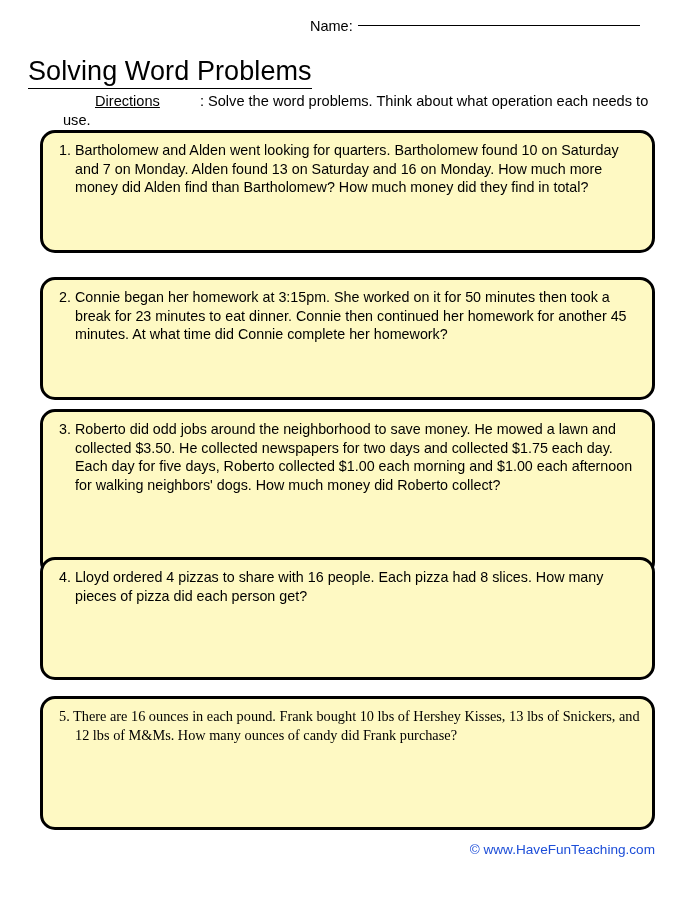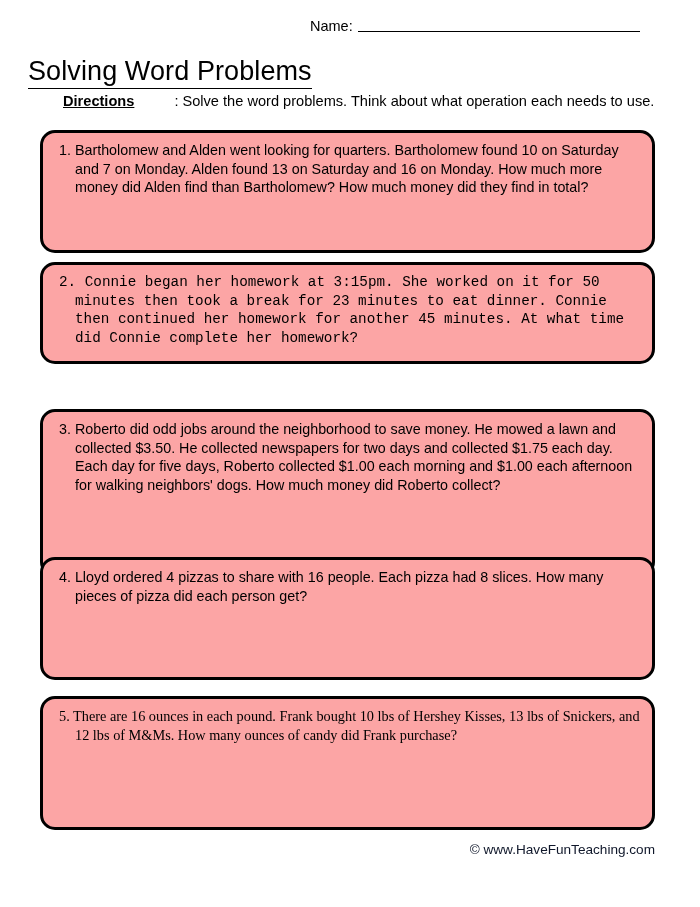--- a/index.html
+++ b/index.html
@@ -24,21 +24,21 @@
     overflow: hidden;
   }
 
   
   .name-row {
     position: absolute;
     left: 310px;
     top: 18px;
     width: 330px;
     display: flex;
-    align-items: flex-end;
+    align-items: center;
   }
   .name-label {
     font-size: 14.5px;
     line-height: 17px;
     white-space: nowrap;
     padding-right: 5px;
   }
   .name-rule {
     flex: 1 1 auto;
     height: 0;
@@ -67,41 +67,42 @@
   
   .directions {
     position: absolute;
     left: 63px;
     top: 92px;
     width: 600px;
     font-size: 14.6px;
     line-height: 19px;
   }
   .directions-label {
-    font-weight: bold;
+    font-weight: normal;
     text-decoration: underline;
     text-underline-offset: 1px;
+    margin-left: 32px;
   }
   .directions-body {
     font-weight: 400;
     padding-left: 40px;
   }
 
   
   .problem-box {
     position: absolute;
     left: 40px;
     width: 615px;
     box-sizing: border-box;
     border: 3px solid #000000;
     border-radius: 15px;
-    background: #fca5a5;
+    background: #fef9c3;
   }
   .problem-box.p1 { top: 130px; height: 123px; }
-  .problem-box.p2 { top: 262px; height: 102px; font-family: Liberation Mono, monospace; }
+  .problem-box.p2 { top: 277px; height: 123px; }
   .problem-box.p3 { top: 409px; height: 168px; }
   .problem-box.p4 { top: 557px; height: 123px; padding-left: 36px; }
   .problem-box.p5 { top: 696px; height: 134px; font-family: Liberation Serif, serif; }
 
   .problem-text {
     position: absolute;
     left: 16px;
     top: 8px;
     right: 12px;
     font-size: 14.3px;
@@ -116,21 +117,21 @@
 
   
   .footer {
     position: absolute;
     left: 0;
     top: 841px;
     width: 655px;
     text-align: right;
     font-size: 13.6px;
     line-height: 17px;
-    color: #0f172a;
+    color: #1d4ed8;
   }
 </style>
 </head>
 <body>
 
 <div class="page">
 
   <div class="name-row">
     <span class="name-label">Name:</span>
     <span class="name-rule"></span>

